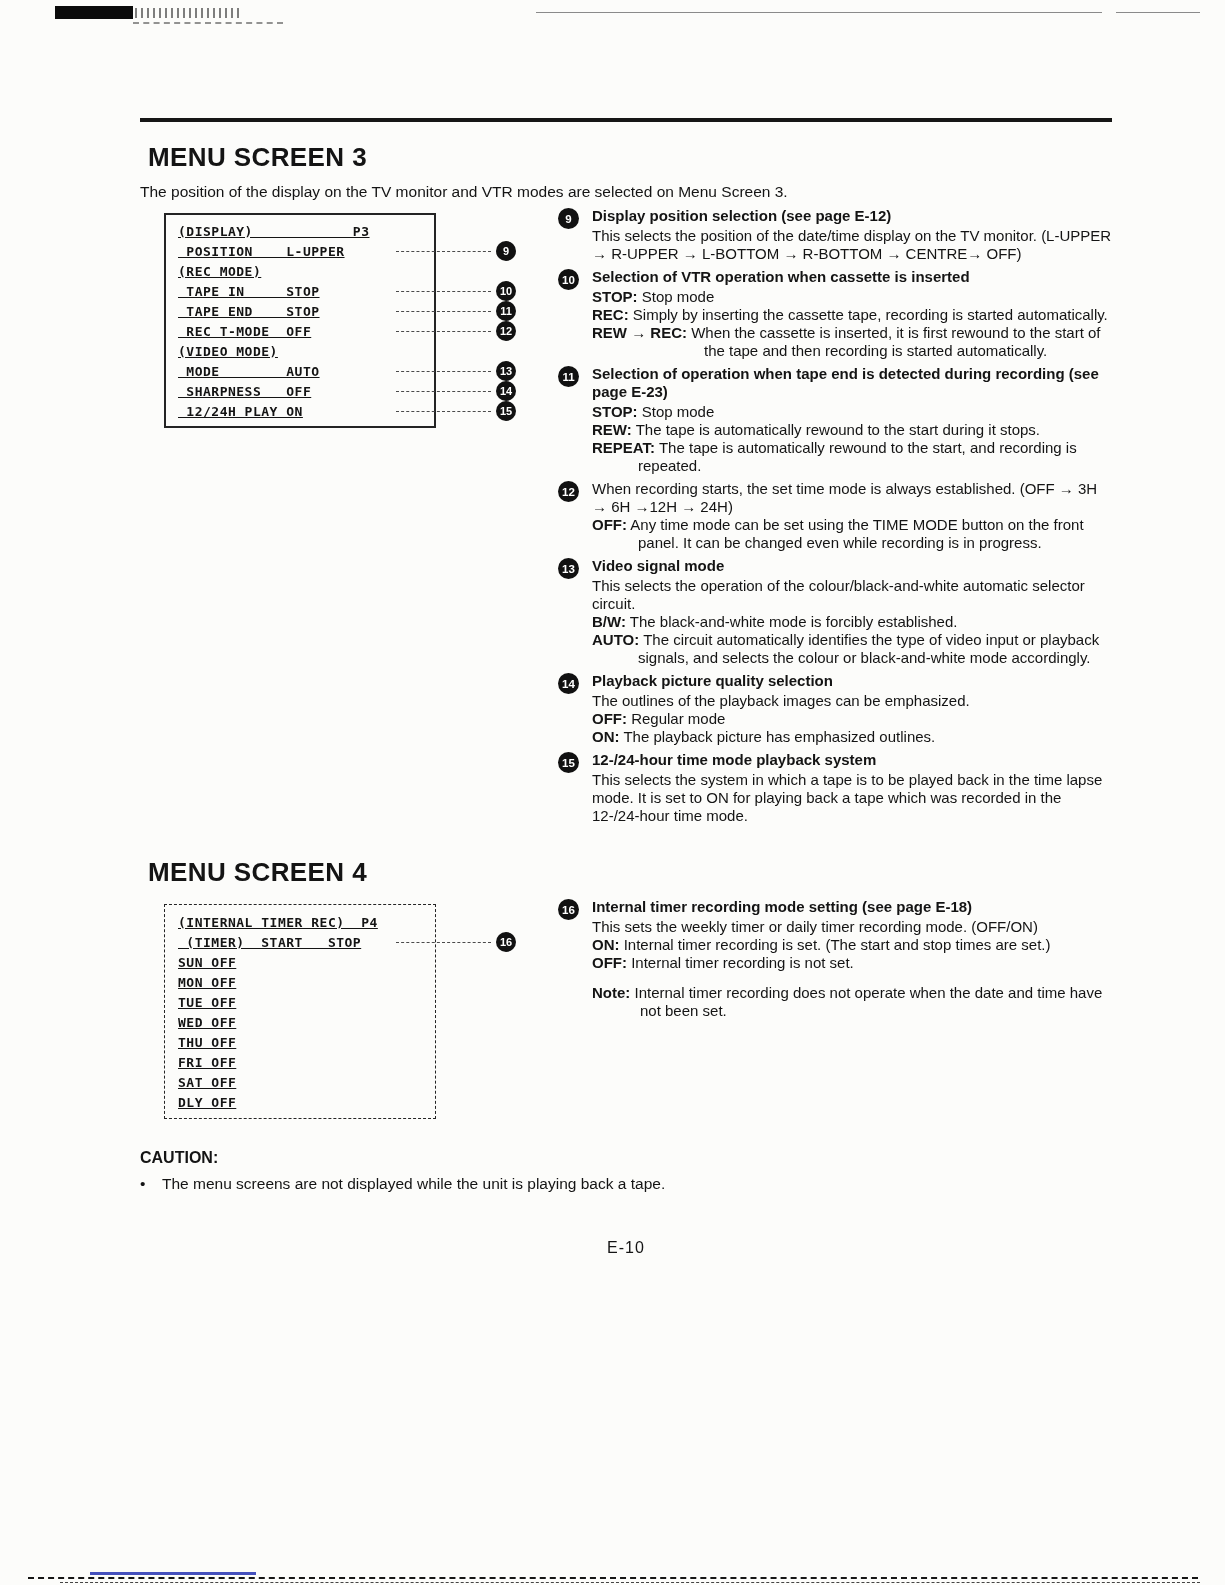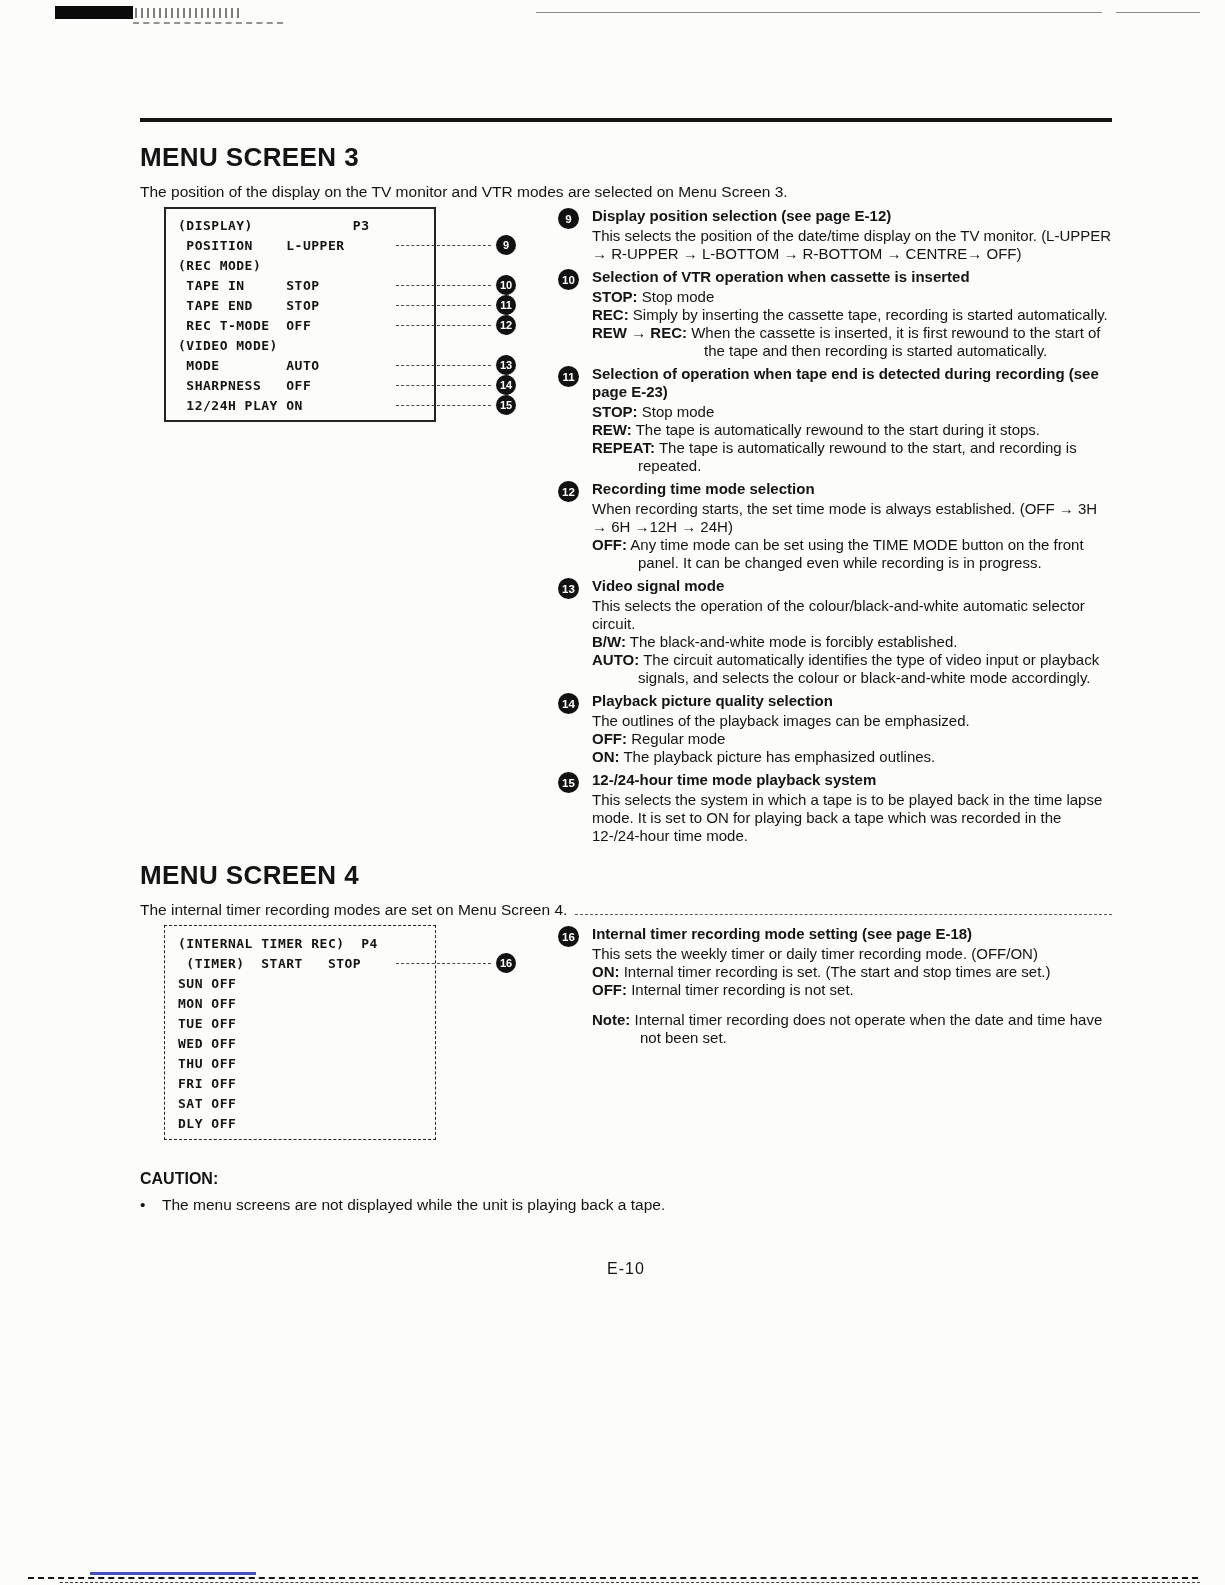--- a/index.html
+++ b/index.html
@@ -16,29 +16,29 @@
     background:repeating-linear-gradient(90deg,#3a3a3a 0 2px,transparent 2px 6px);opacity:.65;}
   .art-topdots{left:133px;top:22px;width:150px;height:0;border-top:2px dashed #666;opacity:.7;}
   .art-topline{left:536px;top:12px;width:566px;height:0;border-top:1.5px solid #8a8a8a;}
   .art-topline2{left:1116px;top:12px;width:84px;height:0;border-top:1.5px solid #8a8a8a;}
   .art-blue{left:90px;top:1572px;width:166px;height:3px;background:var(--blue-line,#4450bd);}
   .art-bottomdash1{left:28px;top:1577px;width:1170px;height:0;border-top:2.5px dashed #151515;}
   .art-bottomdash2{left:60px;top:1582px;width:1140px;height:0;border-top:1.5px dashed #444;}
   
   .content{position:absolute;left:140px;top:118px;width:972px;}
   .rule{height:0;border-top:4px solid #161616;margin-bottom:20px;}
-  .section-title{font-size:26px;font-weight:bold;margin:10px 0 10px;letter-spacing:.4px;}
+  .section-title{font-size:26px;font-weight:bold;margin:10px 8px 10px;letter-spacing:.4px;}
   .intro{font-size:15.5px;margin:0 0 6px;}
   .intro-flex{display:flex;align-items:flex-end;}
   .intro-filler{flex:1;height:0;border-top:1.8px dashed #5a5a5a;margin:0 0 4px 8px;}
   .cols{display:flex;align-items:flex-start;}
   .left-col{flex:none;width:418px;}
   .right-col{flex:1;}
   
-  .menu-wrap{position:relative;width:352px;margin:0 0 0 24px;}
+  .menu-wrap{position:relative;width:352px;margin:6px 0 0 24px;text-decoration:underline;}
   .menu-border{position:absolute;left:0;top:0;height:100%;width:272px;
     border:2px solid #242424;box-sizing:border-box;}
   .menu-wrap.dashed .menu-border{border-style:dashed;border-width:1.5px;}
   .menu-lines{position:relative;padding:8px 0 7px;}
   .menu-row{display:flex;align-items:center;height:20px;}
   .menu-text{white-space:pre;flex:none;width:232px;box-sizing:border-box;padding-left:14px;
     font-family:"DejaVu Sans Mono",monospace;font-weight:700;font-size:13px;letter-spacing:.5px;}
   .menu-conn{flex:1;height:0;border-top:1.5px dashed #4a4a4a;margin-right:5px;visibility:hidden;}
   .menu-conn[data-has]{visibility:visible;}
   .menu-badge{flex:none;width:20px;height:20px;border-radius:50%;
@@ -193,21 +193,20 @@
                 <div class="line" data-cls="hang"><b class="lead">REW:</b><span> The tape is automatically rewound to the start during it stops.</span></div>
 
                 <div class="line" data-cls="hang"><b class="lead">REPEAT:</b><span> The tape is automatically rewound to the start, and recording is repeated.</span></div>
               </div>
           </div>
         </div>
 
         <div class="item">
           <span class="item-badge">12</span>
           <div class="item-content">
-            <div class="item-heading">Recording time mode selection</div>
             <div>
 
                 <div class="line" data-cls="plain"><span>When recording starts, the set time mode is always established. (OFF → 3H → 6H →12H → 24H)</span></div>
 
                 <div class="line" data-cls="hang"><b class="lead">OFF:</b><span> Any time mode can be set using the TIME MODE button on the front panel. It can be changed even while recording is in progress.</span></div>
               </div>
           </div>
         </div>
 
         <div class="item">
@@ -247,24 +246,20 @@
             <div>
 
                 <div class="line" data-cls="plain"><span>This selects the system in which a tape is to be played back in the time lapse mode. It is set to ON for playing back a tape which was recorded in the 12-/24-hour time mode.</span></div>
               </div>
           </div>
         </div>
       </div>
   </div>
 
   <h1 class="section-title">MENU SCREEN 4</h1>
-  <p class="intro intro-flex">
-    <span>The internal timer recording modes are set on Menu Screen 4.</span>
-    <span class="intro-filler"></span>
-  </p>
 
   <div class="cols">
     <div class="left-col">
       <div class="menu-wrap dashed">
         <div class="menu-border"></div>
         <div class="menu-lines">
 
             <div class="menu-row">
               <span class="menu-text">(INTERNAL TIMER REC)  P4</span>
               <span class="menu-conn"></span>

